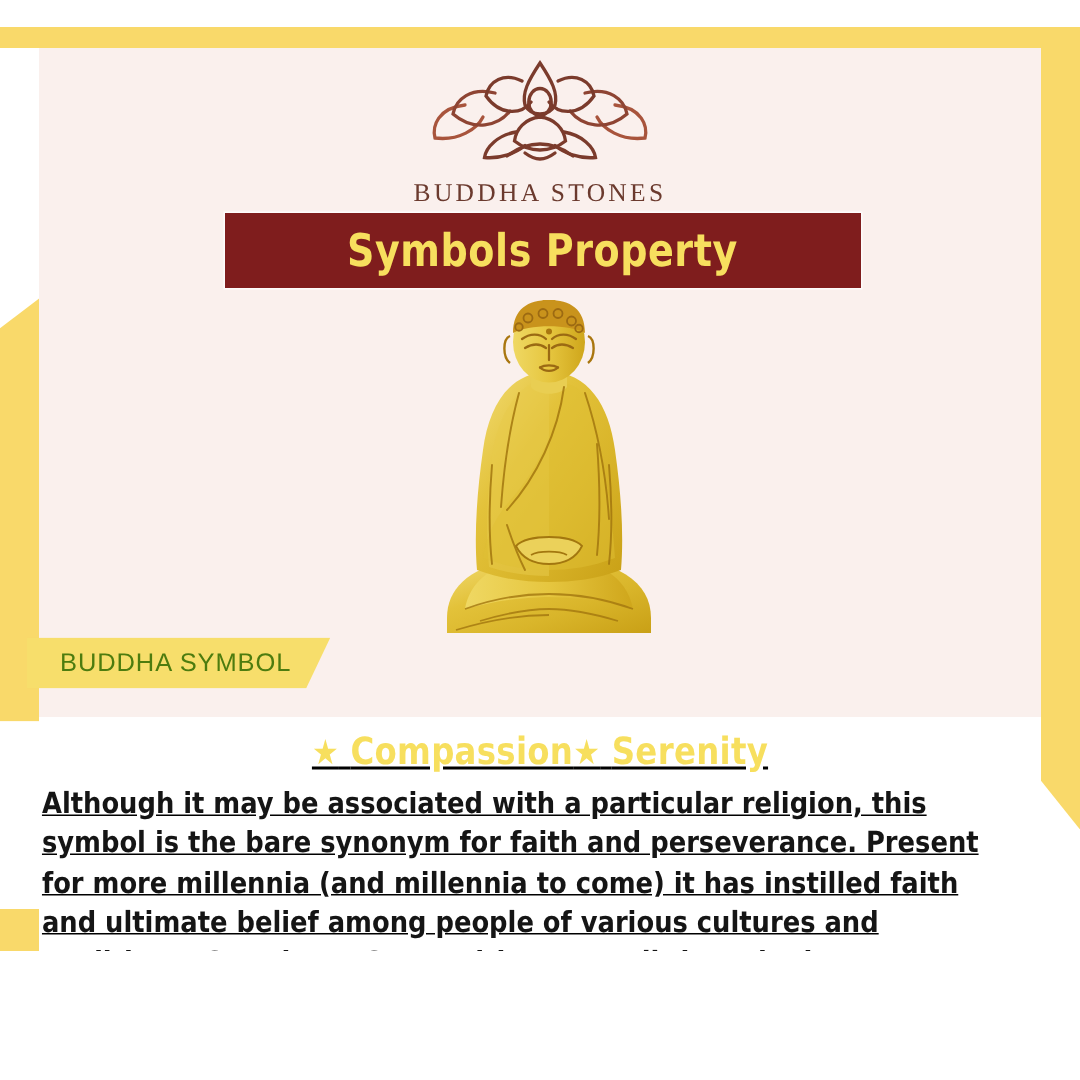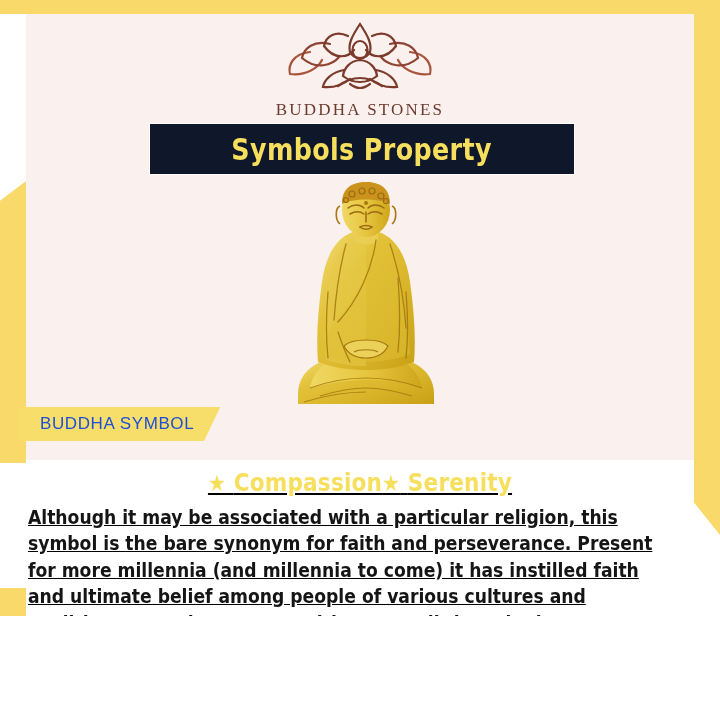--- a/index.html
+++ b/index.html
@@ -10,20 +10,21 @@
   body {
     font-family: "Liberation Sans", sans-serif;
   }
 
   .poster {
     position: relative;
     width: 720px;
     height: 616px;
     overflow: hidden;
     background: #ffffff;
+    margin-top: 18px;
   }
 
   
   .frame-top {
     position: absolute;
     left: 0;
     top: 0;
     width: 720px;
     height: 14px;
     background: #F9D96A;
@@ -87,21 +88,21 @@
     font-weight: 400;
   }
 
   
   .title-banner {
     position: absolute;
     left: 150px;
     top: 124px;
     width: 424px;
     height: 50px;
-    background: #0f172a;
+    background: #7f1d1d;
     box-shadow: 0 0 0 1px rgba(255,255,255,0.75);
     display: flex;
     align-items: center;
     justify-content: center;
   }
   .title-text {
     font-family: "Liberation Sans Narrow", "DejaVu Sans Condensed", "Liberation Sans", sans-serif;
     font-size: 30px;
     font-weight: bold;
     color: #F7DF5E;
@@ -130,21 +131,21 @@
     left: 18px;
     top: 407px;
     height: 34px;
     padding: 0 26px 0 22px;
     background: #F7DE6B;
     clip-path: polygon(0 0, 100% 0, 92% 100%, 0 100%);
     display: flex;
     align-items: center;
   }
   .badge-text {
-    color: #1d4ed8;
+    color: #4d7c0f;
     font-size: 17px;
     letter-spacing: 0.6px;
     font-weight: 400;
     white-space: nowrap;
   }
 
   
   .text-block {
     position: absolute;
     left: 26px;

